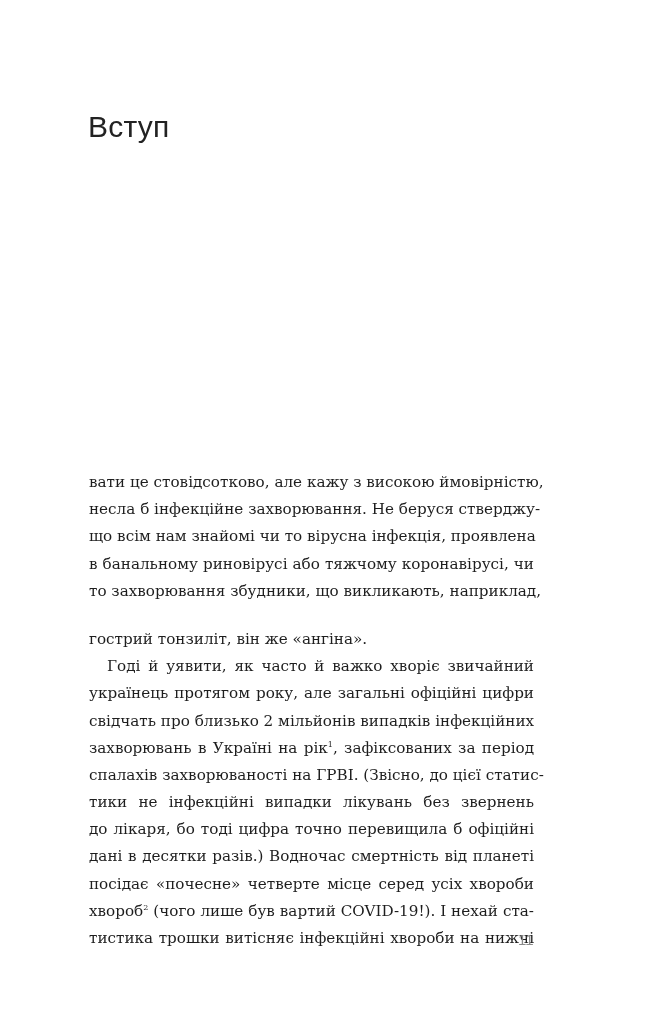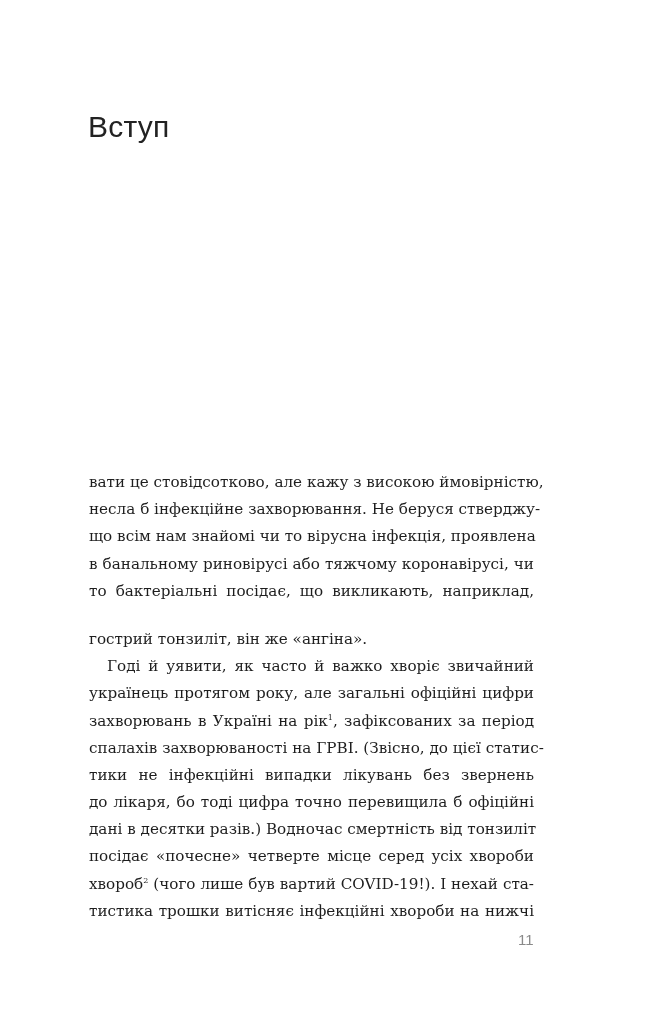--- a/index.html
+++ b/index.html
@@ -77,29 +77,30 @@
 <div class="page">
 
   <h1 class="chapter-title">Вступ</h1>
 
   <div class="body-text">
 
     <span class="line">вати це стовідсотково, але кажу з високою ймовірністю,</span>
     <span class="line">несла б інфекційне захворювання. Не беруся стверджу-</span>
     <span class="line">що всім нам знайомі чи то вірусна інфекція, проявлена</span>
     <span class="line">в банальному риновірусі або тяжчому коронавірусі, чи</span>
-    <span class="line">то бактеріальні посідає, що викликають, наприклад,</span>
+    <span class="line">то захворювання збудники, що викликають, наприклад,</span>
     <span class="line last">гострий тонзиліт, він же «ангіна».</span>
 
     <span class="line indent">Годі й уявити, як часто й важко хворіє звичайний</span>
     <span class="line">українець протягом року, але загальні офіційні цифри</span>
+    <span class="line">свідчать про близько 2 мільйонів випадків інфекційних</span>
     <span class="line"><span>захворювань в Україні на рік</span><sup>1</sup><span>, зафіксованих за період</span></span>
     <span class="line">спалахів захворюваності на ГРВІ. (Звісно, до цієї статис-</span>
     <span class="line">тики не інфекційні випадки лікувань без звернень</span>
     <span class="line">до лікаря, бо тоді цифра точно перевищила б офіційні</span>
-    <span class="line">дані в десятки разів.) Водночас смертність від тонзиліт</span>
+    <span class="line">дані в десятки разів.) Водночас смертність від планеті</span>
     <span class="line">посідає «почесне» четверте місце серед усіх хвороби</span>
     <span class="line"><span>хвороб</span><sup>2</sup><span> (чого лише був вартий COVID-19!). І нехай ста-</span></span>
     <span class="line">тистика трошки витісняє інфекційні хвороби на нижчі</span>
   </div>
 
   <div class="page-number">11</div>
 </div>
 
 </body></html>

